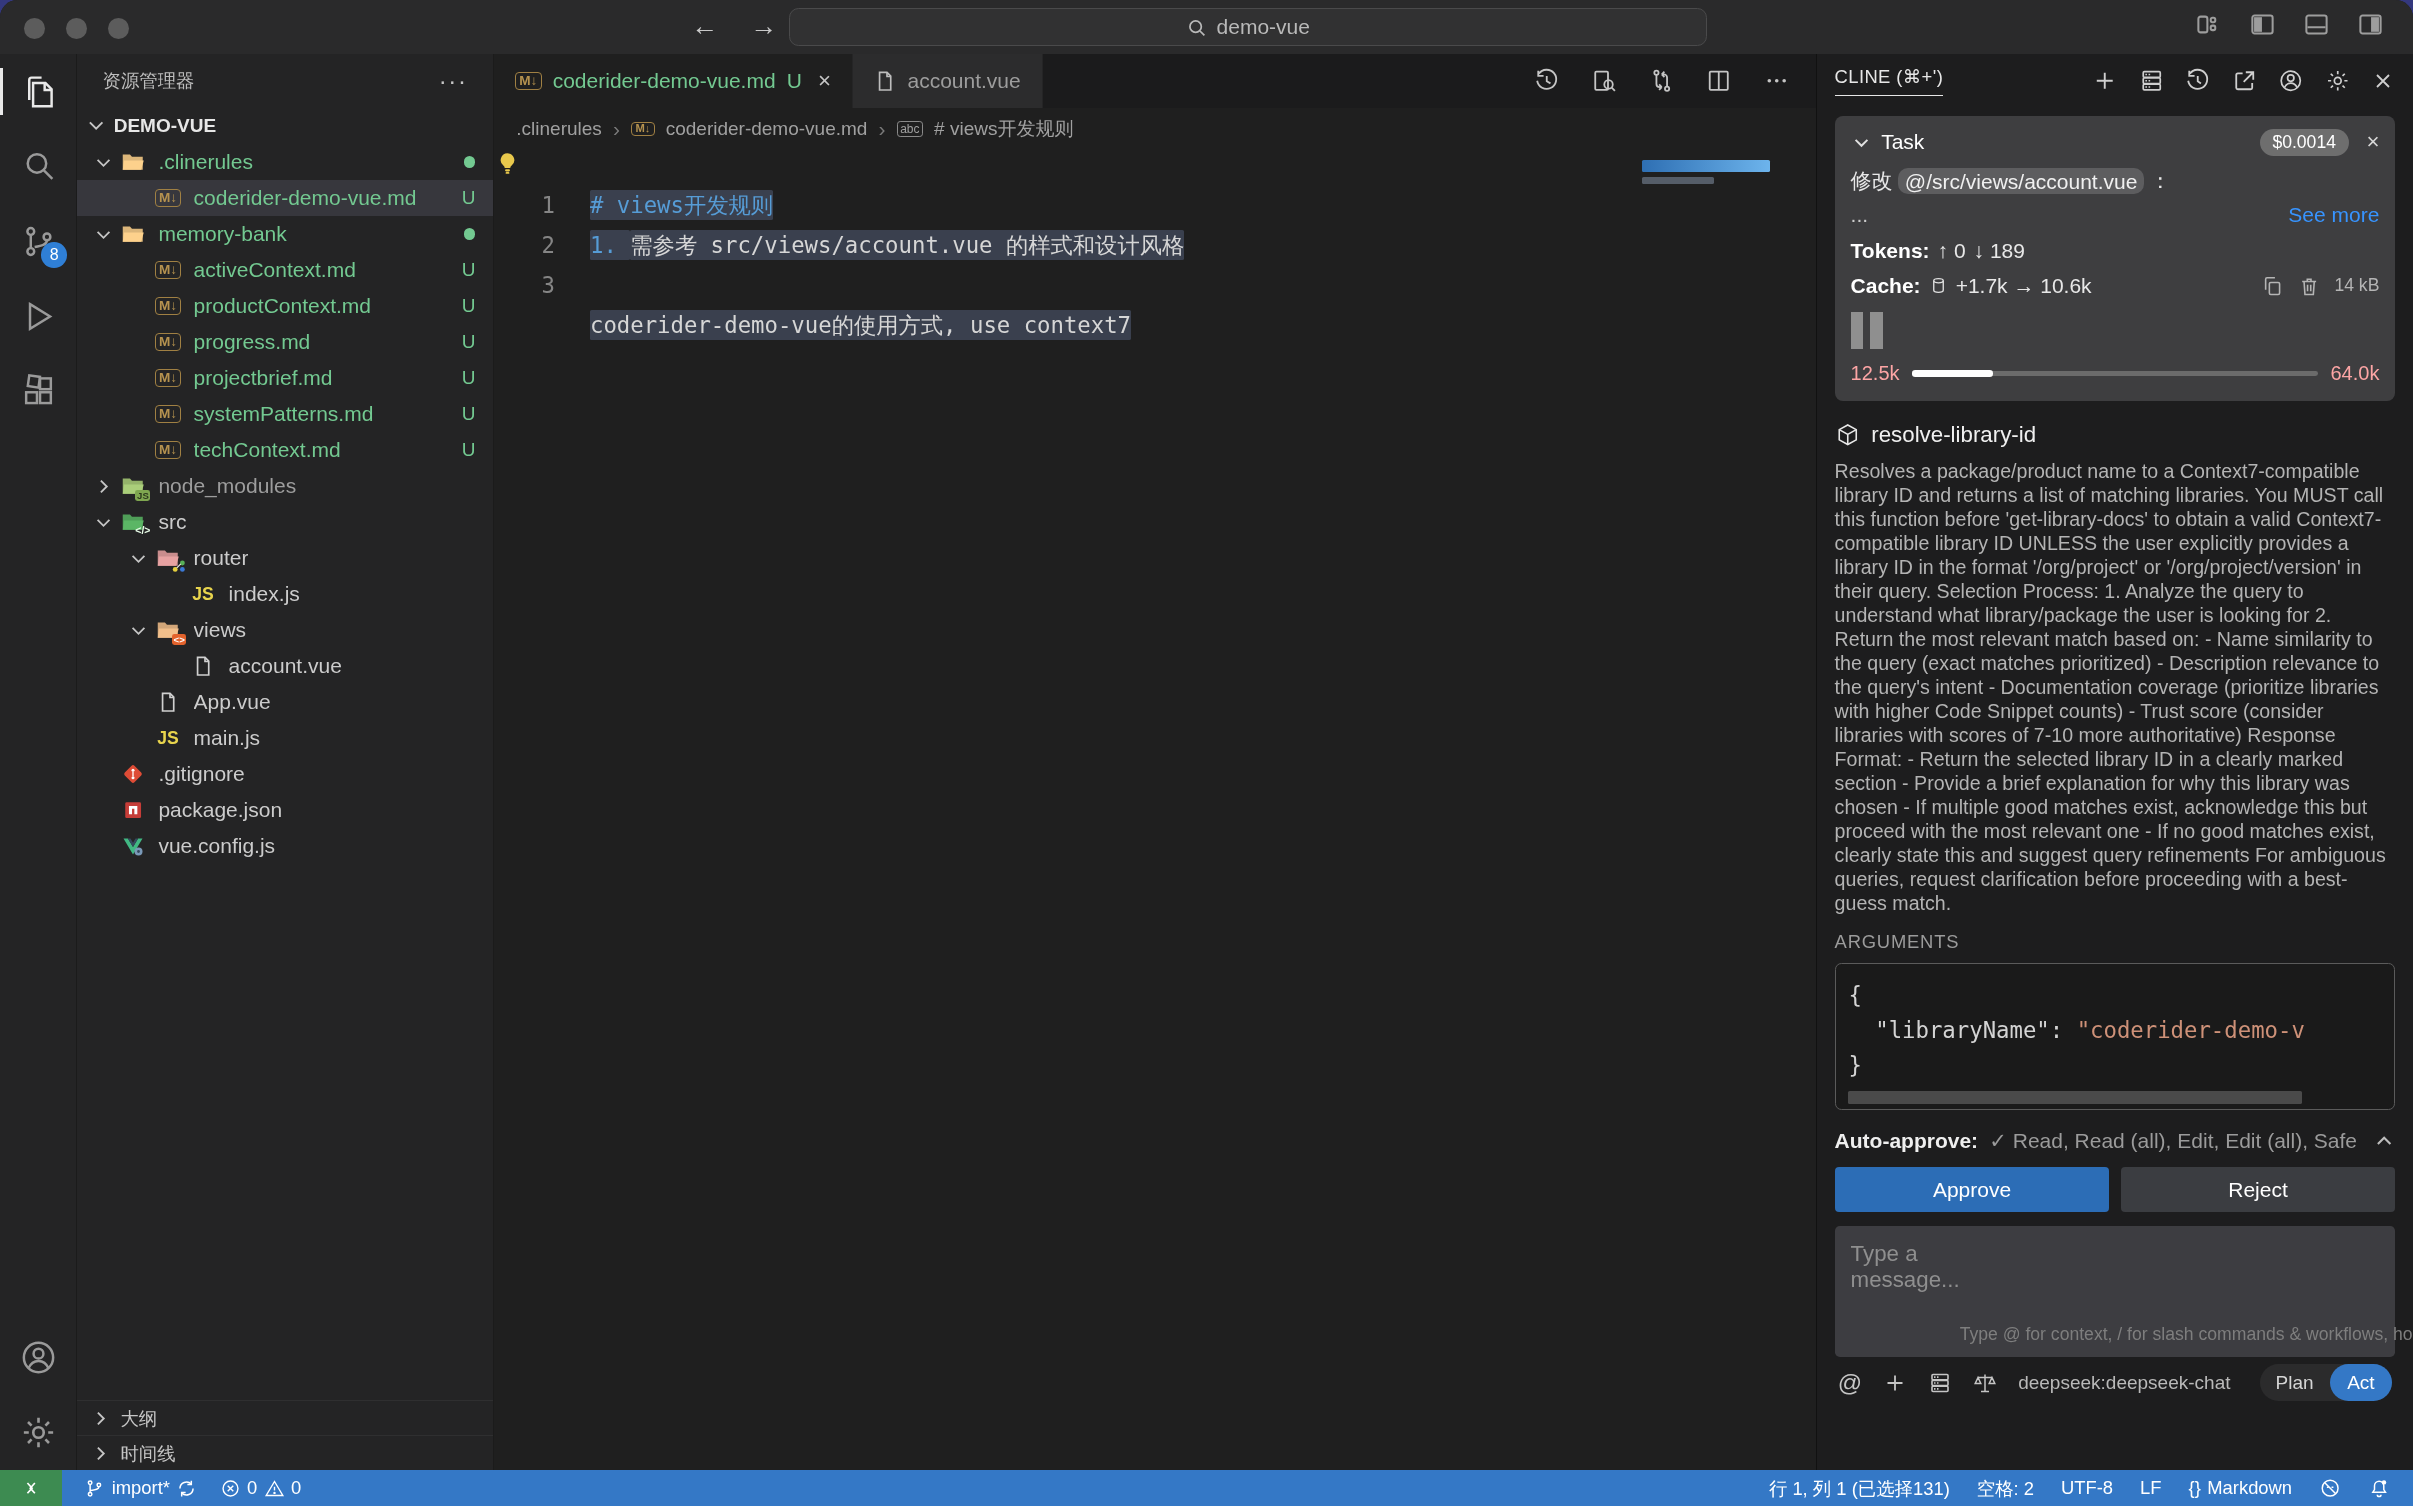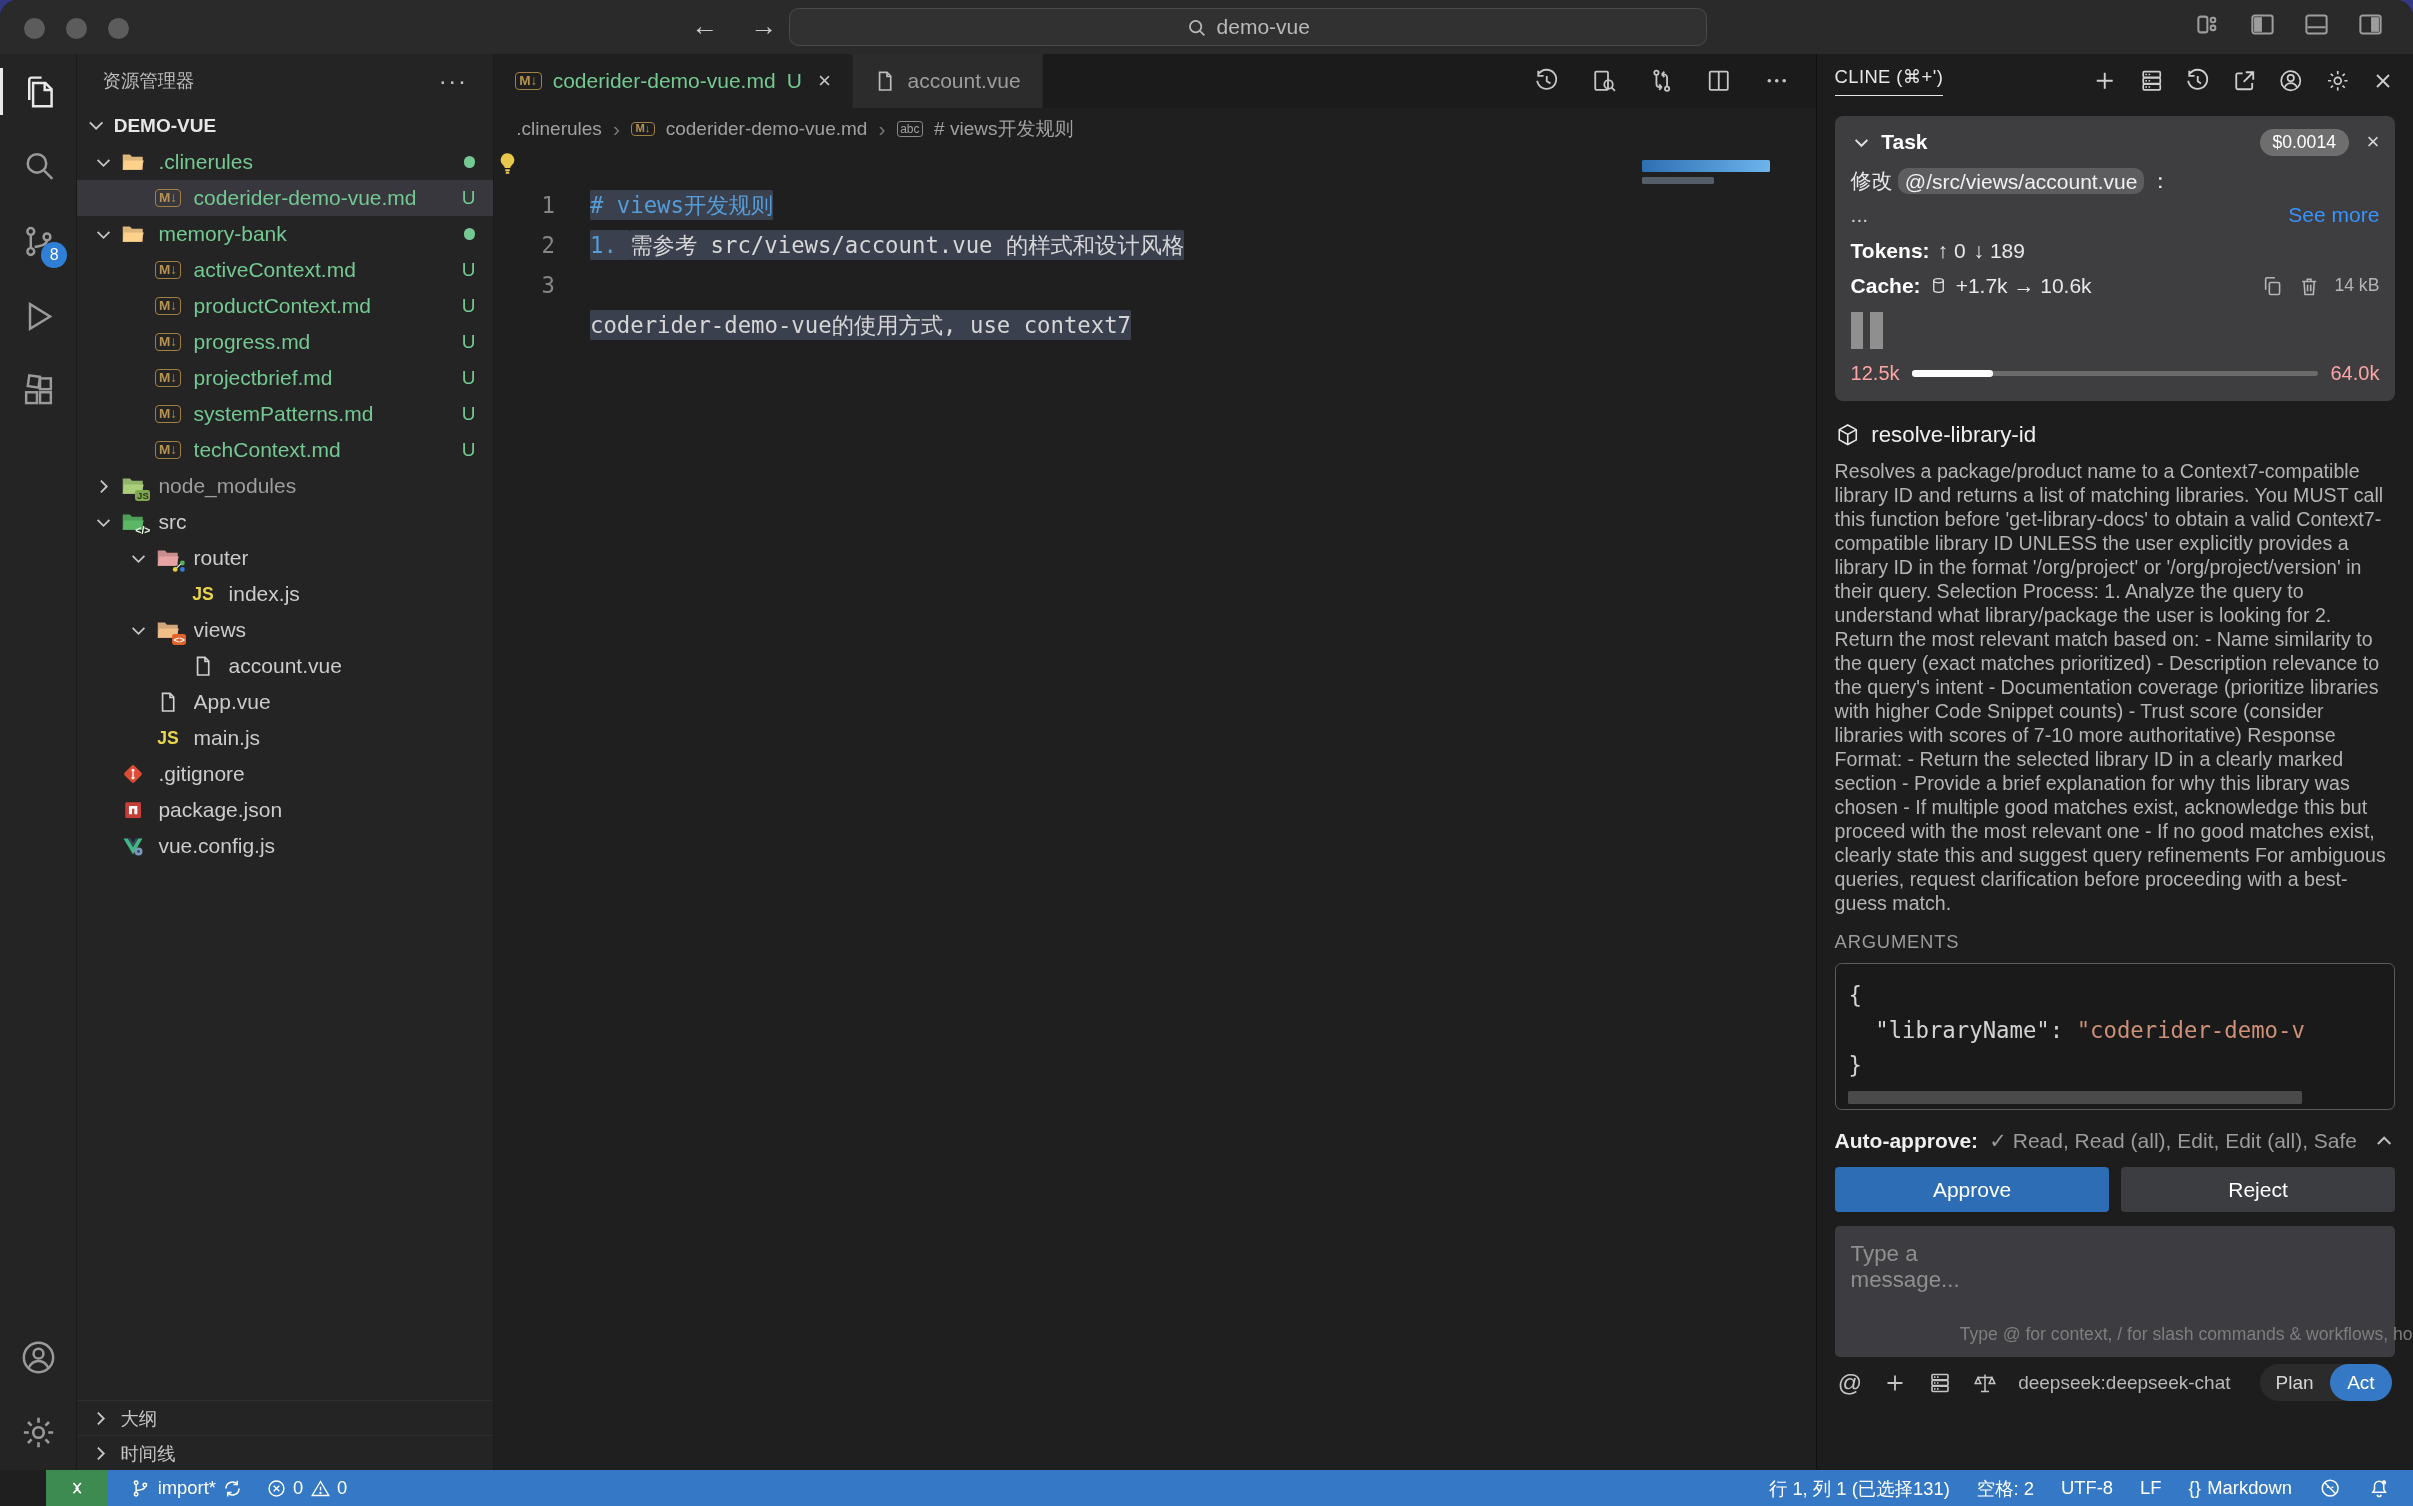--- a/index.html
+++ b/index.html
@@ -71,21 +71,21 @@
   .minimap .m2 { height:6.4px; width:72px; margin-top:4.8px; background:#555d68; border-radius:1.6px; }
 
   
   .cline { width:597px; flex:0 0 auto; background:#1d1d1e; border-left:0.8px solid #111; display:flex; flex-direction:column; font-size:21px; overflow:hidden; }
   .cl-header { height:54px; display:flex; align-items:center; padding:0 17.6px; flex:0 0 auto; }
   .cl-title { font-size:18.4px; color:#e7e7e7; padding-bottom:6.4px; border-bottom:1.6px solid #e7e7e7; letter-spacing:0.4px; }
   .cl-hicons { margin-left:auto; display:flex; gap:21px; align-items:center; color:#cfcfcf; }
   .cl-body { flex:1 1 auto; padding:8px 17.6px 0 17.6px; overflow:hidden; display:flex; flex-direction:column; }
   .taskcard { background:#3e3e40; border-radius:8px; padding:12.8px 16px 16px 16px; flex:0 0 auto; }
   .tc-row1 { display:flex; align-items:center; gap:9.6px; }
-  .tc-row1 .tlbl { font-weight:bold; color:#fff; }
+  .tc-row1 .tlbl { font-weight:normal; color:#fff; }
   .cost { margin-left:auto; background:#6e6e6e; color:#fff; border-radius:16px; font-size:17.6px; padding:3.2px 12.8px; }
   .tc-close { color:#d7d7d7; font-size:22.3px; margin-left:8px; }
   .tc-prompt { margin-top:11.2px; color:#e8e8e8; }
   .chip { background:#5d5d5f; border-radius:10px; padding:1.6px 6.4px; color:#f0f0f0; }
   .tc-more { display:flex; align-items:center; margin-top:8px; }
   .seemore { margin-left:auto; color:#3794ff; }
   .tc-stat { margin-top:11.2px; color:#e8e8e8; display:flex; align-items:center; gap:8px; }
   .tc-stat b { color:#fff; }
   .tc-icons-r { margin-left:auto; display:flex; align-items:center; gap:14.4px; color:#b5b5b5; font-size:17.6px; }
   .ctxbars { display:flex; gap:6.4px; margin-top:14.4px; }
@@ -114,21 +114,21 @@
   .msg-hint { color:#7e7e7e; font-size:17.6px; white-space:nowrap; overflow:hidden; }
   .sendicon { margin-left:auto; color:#c5c5c5; flex:0 0 auto; }
   .cl-toolbar { height:51px; display:flex; align-items:center; gap:21px; padding:0 3.2px; color:#c5c5c5; flex:0 0 auto; }
   .at { font-size:24px; }
   .modelname { font-size:19px; color:#b9b9b9; }
   .modepill { margin-left:auto; background:#2b2b2c; border-radius:21px; display:flex; align-items:center; height:37px; }
   .modepill .plan { padding:0 16px; color:#d5d5d5; font-size:19px; }
   .modepill .act { background:#3478c6; border-radius:19px; height:37px; display:flex; align-items:center; padding:0 17.6px; color:#fff; font-size:19px; }
 
   
-  .statusbar { height:36px; background:#3478c6; display:flex; align-items:center; color:#fff; font-size:18.4px; flex:0 0 auto;margin-left:46px; }
+  .statusbar { height:36px; background:#3478c6; display:flex; align-items:center; color:#fff; font-size:18.4px; flex:0 0 auto; }
   .sb-remote { width:62px; height:36px; background:#3d8b51; display:flex; align-items:center; justify-content:center; flex:0 0 auto; }
   .sb-item { display:flex; align-items:center; gap:6.4px; margin-left:22.3px; }
   .sb-right { margin-left:auto; display:flex; align-items:center; gap:27px; padding-right:22.3px; }
   .sb-right .sb-item { margin-left:0; }
   svg { display:block; }
 </style>
 </head>
 <body>
 
 <div class="window">

